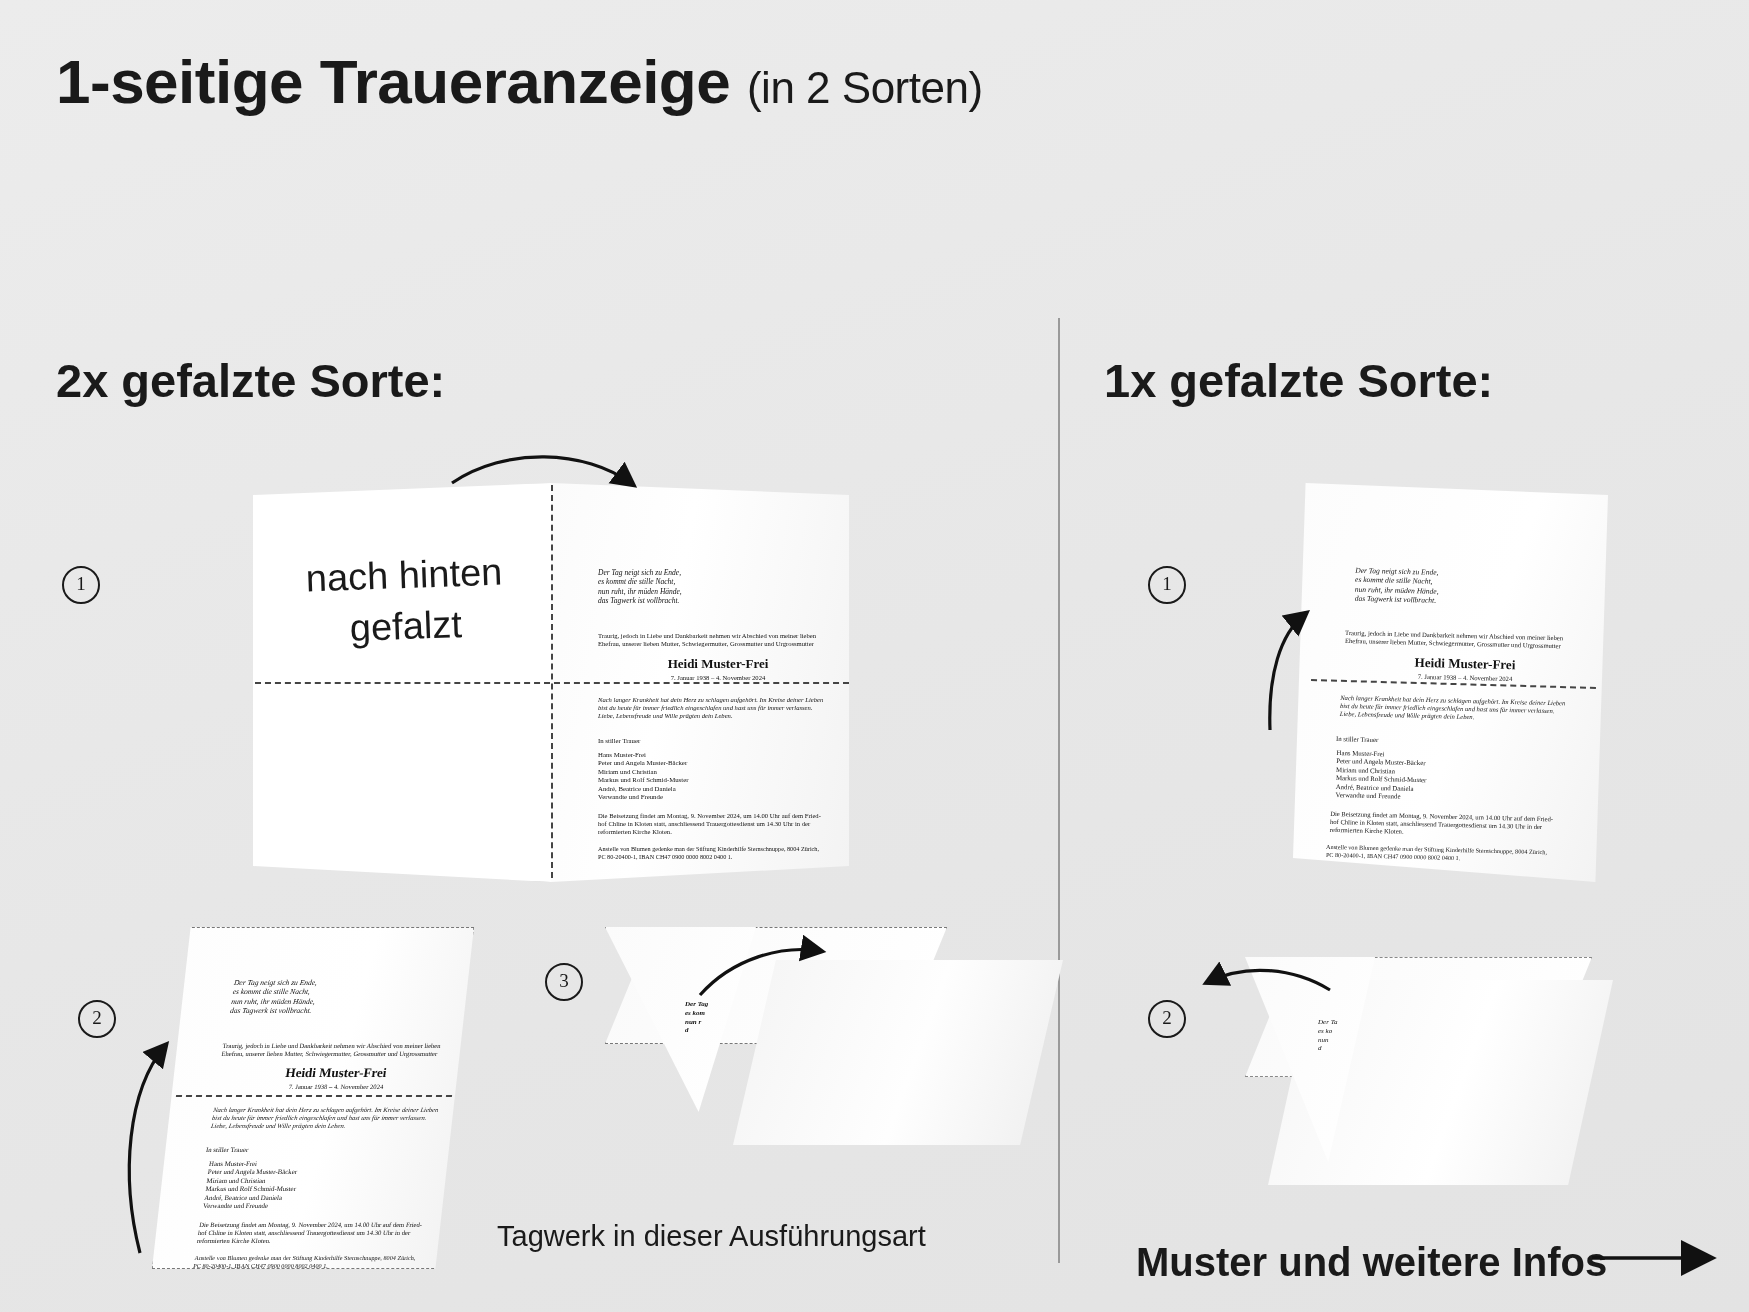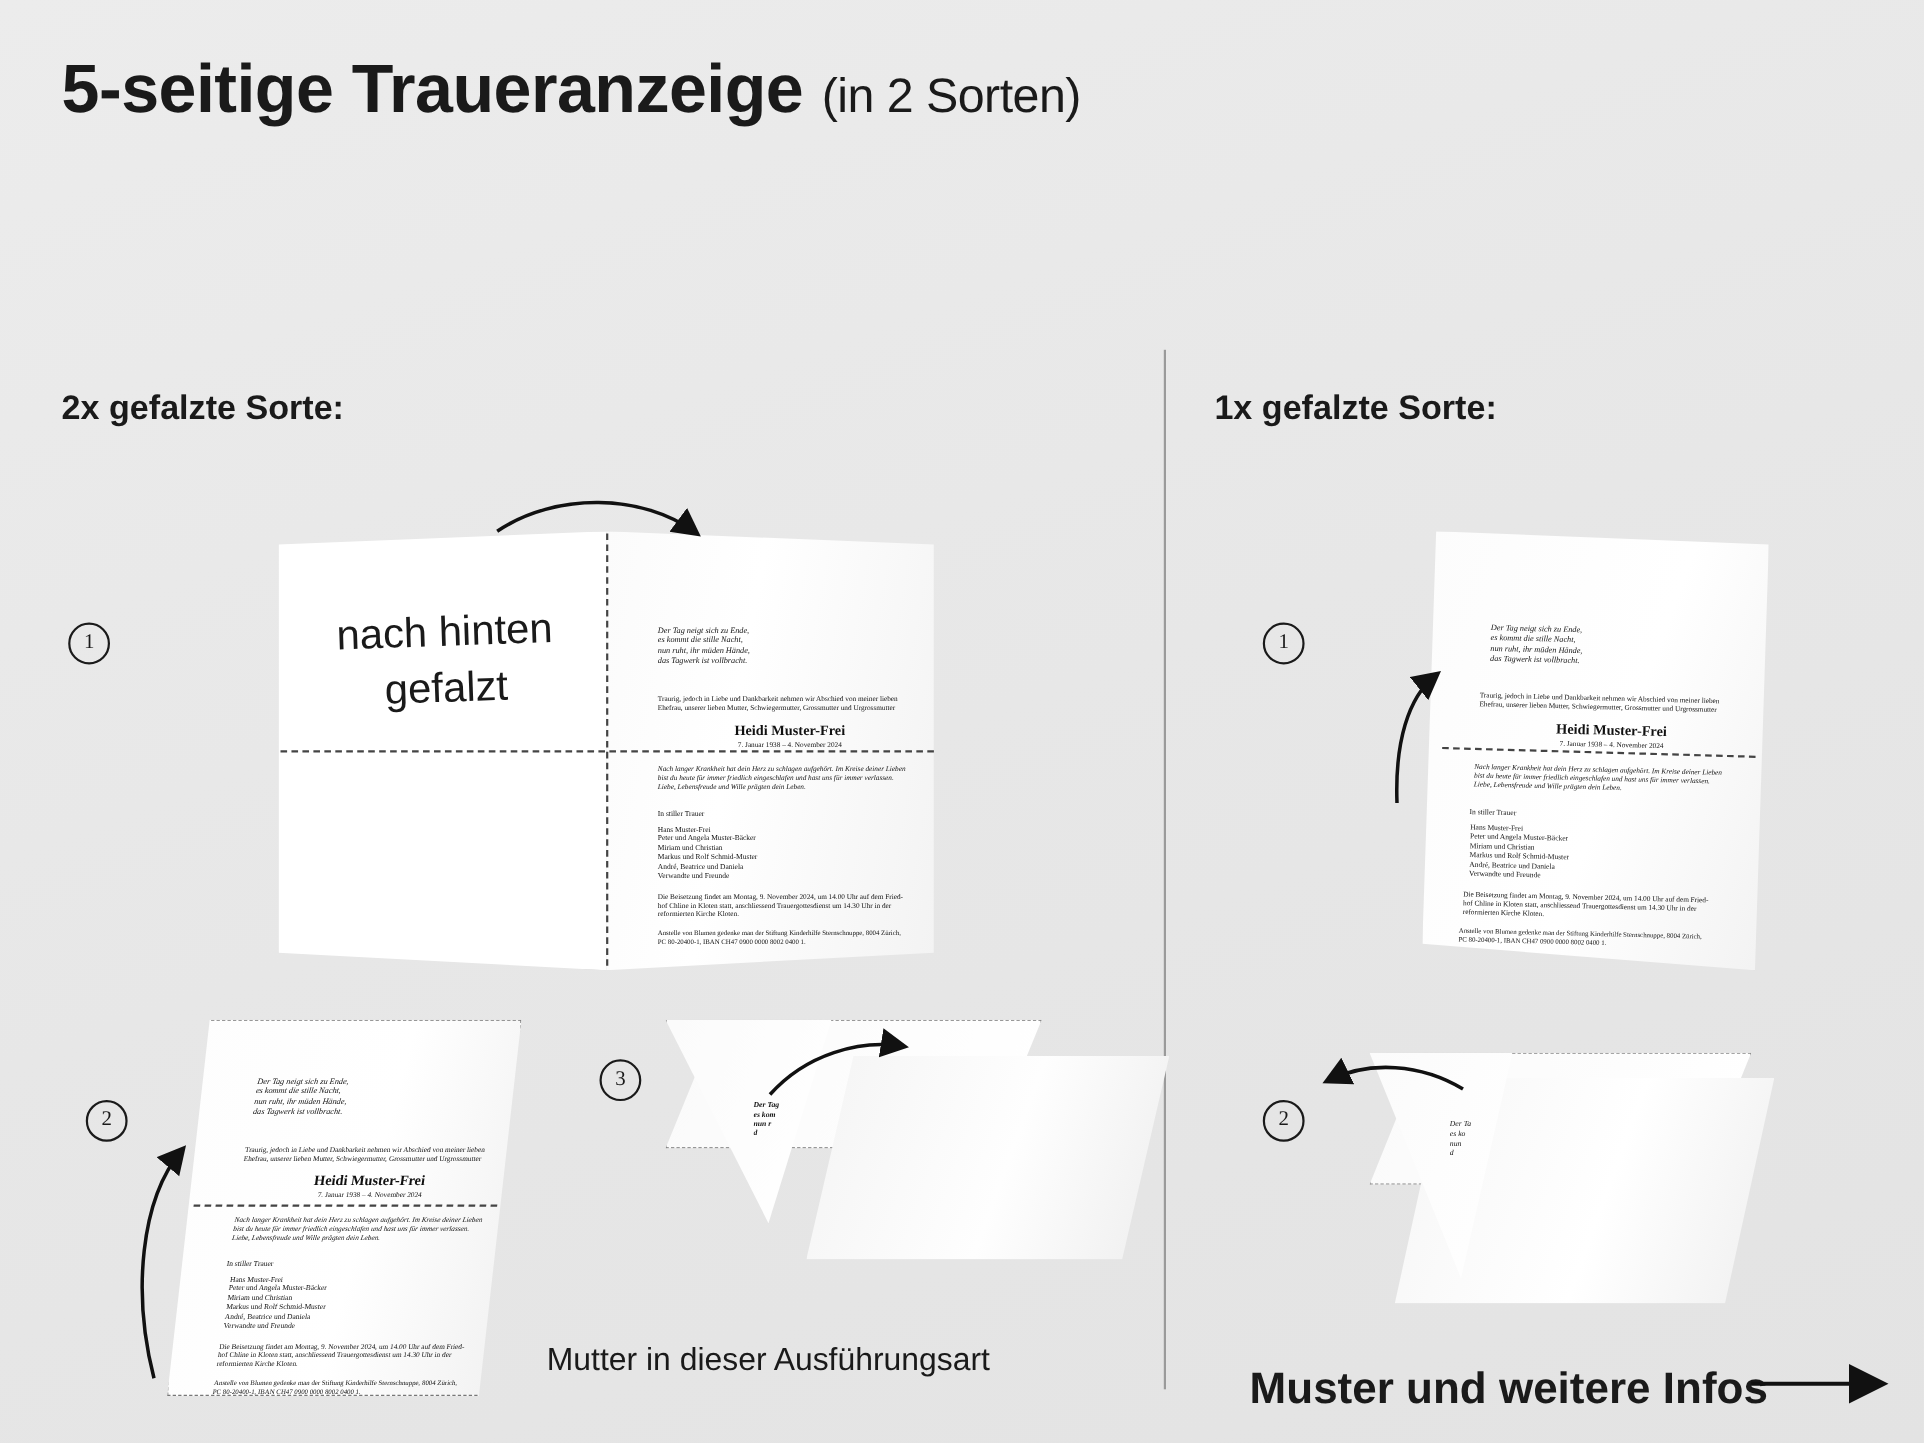--- a/index.html
+++ b/index.html
@@ -39,21 +39,21 @@
     position: absolute;
     left: 58px;
     top: 182px;
     font-size: 31px;
     font-weight: 400;
   }
 
   
   .sec-head {
     position: absolute;
-    font-size: 31px;
+    font-size: 47px;
     font-weight: 700;
   }
   #head-left  { left: 56px;  top: 353px; }
   #head-right { left: 1104px; top: 353px; }
 
   
   .divider {
     position: absolute;
     left: 1058px;
     top: 318px;
@@ -129,21 +129,21 @@
     height: 1312px;
     pointer-events: none;
   }
 </style>
 </head>
 <body>
 
 <div class="page">
 
   <div class="title">
-    <span>5-seitige Traueranzeige</span>
+    <span>1-seitige Traueranzeige</span>
     <span class="sub">(in 2 Sorten)</span>
   </div>
 
   <div class="sec-head" id="head-left">2x gefalzte Sorte:</div>
   <div class="sec-head" id="head-right">1x gefalzte Sorte:</div>
 
   <div class="divider"></div>
 
   <div class="step" style="left:62px; top:566px;">1</div>
   <div class="step" style="left:78px; top:1000px;">2</div>
@@ -245,21 +245,21 @@
     <div class="paper shadowed" style="left:605px; top:927px; width:150px; height:185px;
                 clip-path: polygon(32% 0%, 100% 0%, 62% 100%, 0% 0%);
                 border-left:1px dashed #777;
                 background: linear-gradient(110deg,#fbfbfb,#ffffff);"></div>
     <div class="cardtext poem" style="left:685px; top:1000px; width:60px; font-size:7px; overflow:hidden; height:42px;font-weight:bold;">
       Der Tag<br>es kom<br>nun r<br>d
     </div>
   </div>
 
   <div class="note" style="left:497px; top:1215px; width:560px;">
-    <span>Mutter in dieser Ausführungsart</span><br>
+    <span>Tagwerk in dieser Ausführungsart</span><br>
   </div>
 
   <div class="step" style="left:1148px; top:566px;">1</div>
   <div class="step" style="left:1148px; top:1000px;">2</div>
 
   <div>
     <div class="paper shadowed" style="left:1293px; top:483px; width:315px; height:399px;
                 clip-path: polygon(4% 0%, 100% 3%, 96% 100%, 0% 94%);
                 background: linear-gradient(110deg,#fcfcfc,#ffffff 55%,#f2f2f2);"></div>
     <div class="dashed-h" style="left:1311px; top:683px; width:285px; transform: rotate(1.6deg);"></div>

